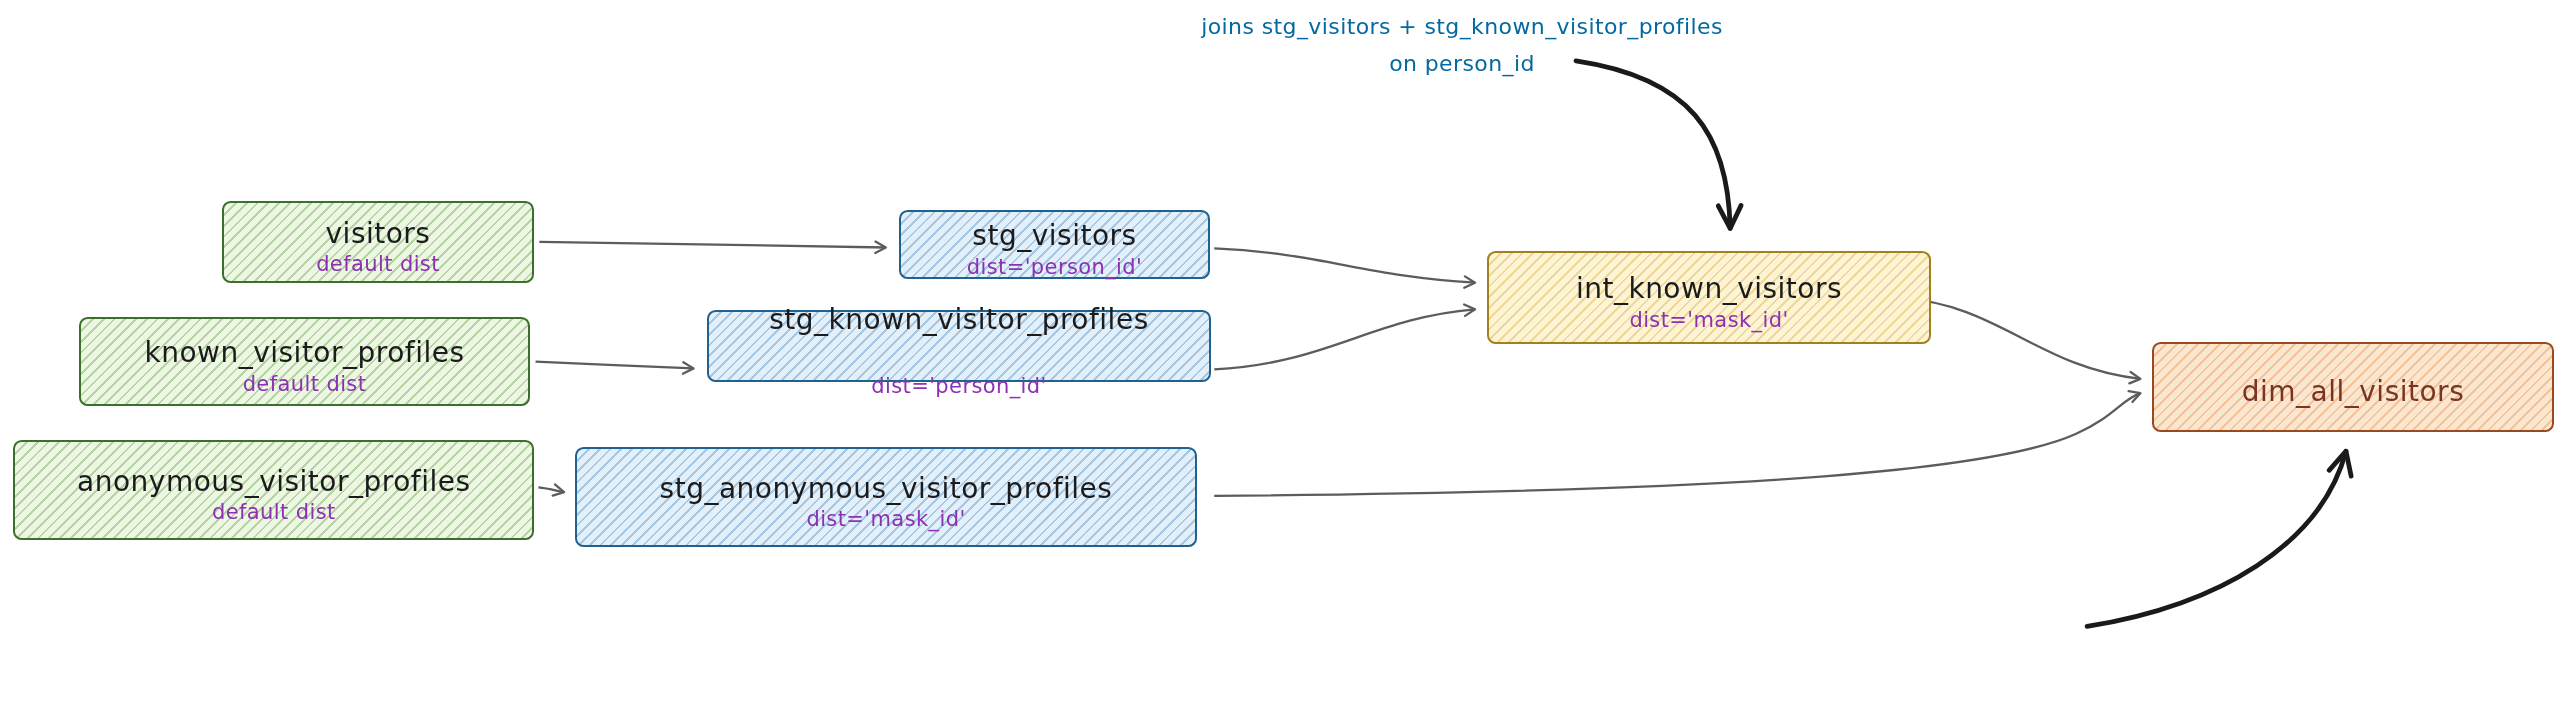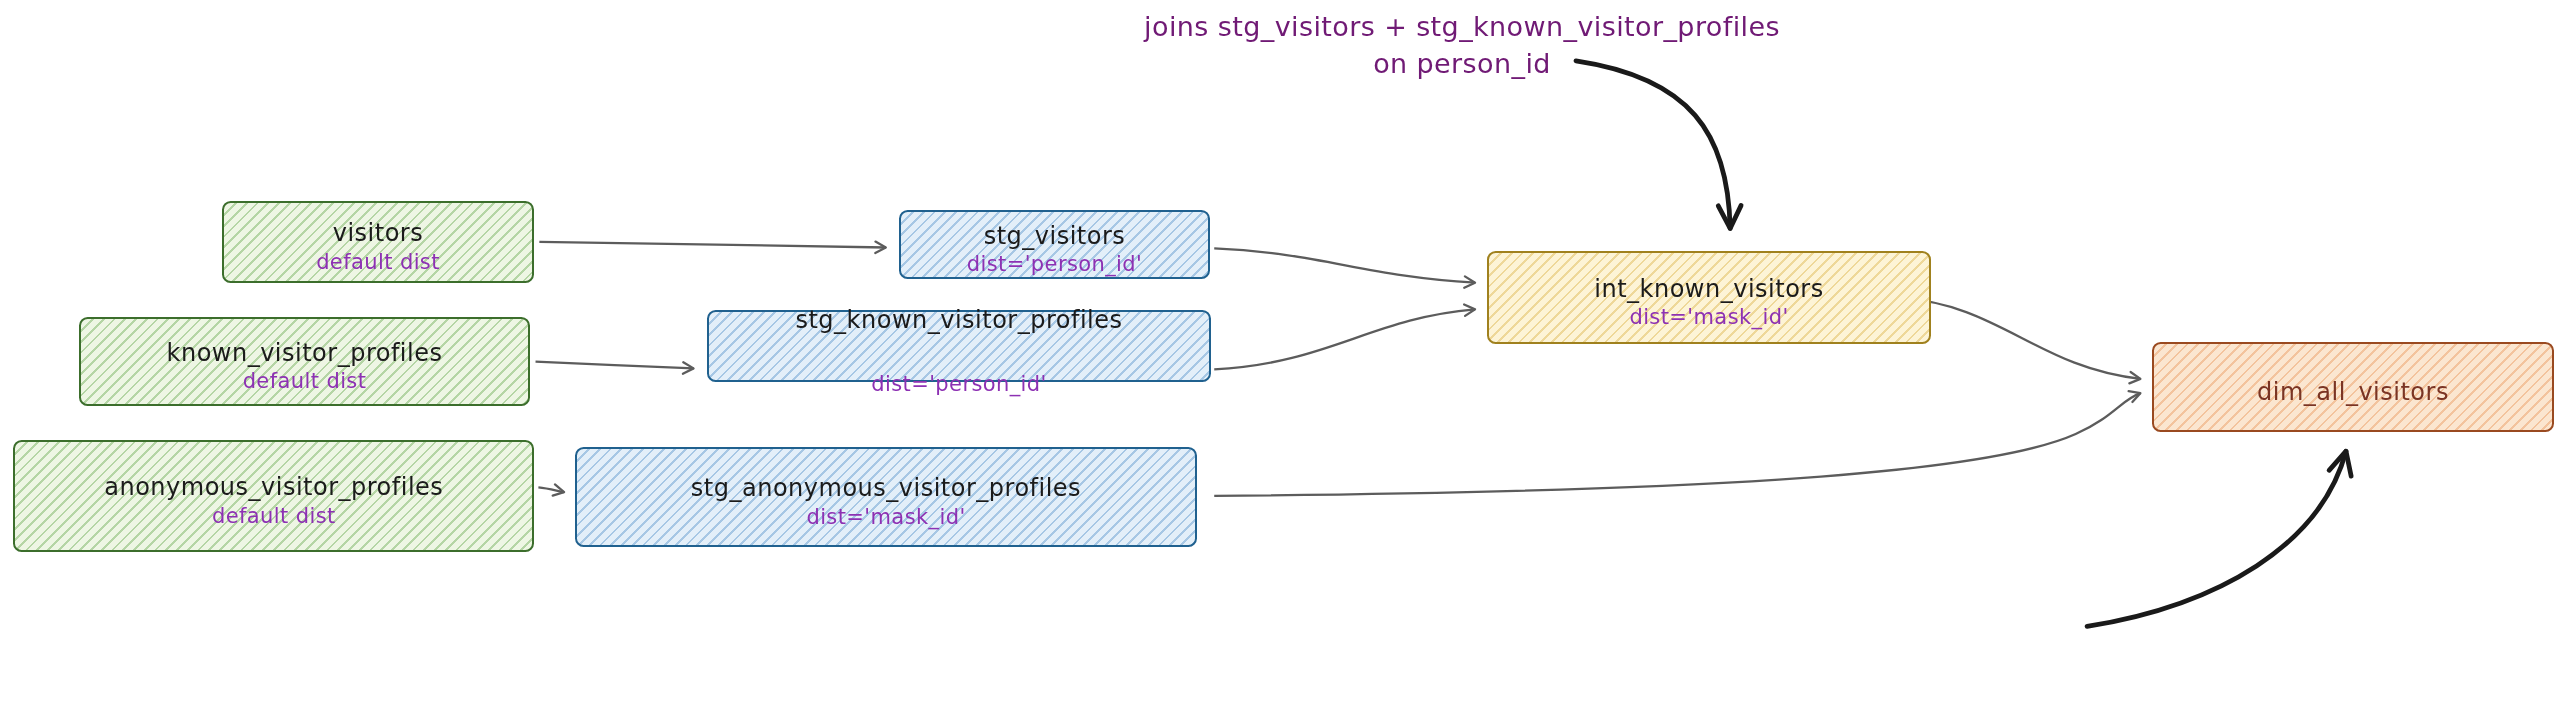--- a/index.html
+++ b/index.html
@@ -19,21 +19,21 @@
     display: flex;
     flex-direction: column;
     align-items: center;
     justify-content: center;
     gap: 2.9px;
     border: 2.4px solid #333;
     border-radius: 8.6px;
     text-align: center;
   }
   .node .title {
-    font-size: 24px;
+    font-size: 28px;
     color: #1b1b1b;
     letter-spacing: 0.5px;
     white-space: nowrap;
     margin-top: 9px;
   }
   .node .subtitle {
     font-size: 21px;
     color: #8d31b3;
     letter-spacing: 0.4px;
     white-space: nowrap;
@@ -58,23 +58,23 @@
   .scheme-orange {
     border-color: #9a4a20;
     background-color: #fbe6d0;
     background-image: repeating-linear-gradient(135deg, rgba(228,128,58,0.34) 0 1.9px, transparent 1.9px 7.6px);
   }
   .scheme-orange .title { color: #7a3424; }
 
   .annotation {
     position: absolute;
     text-align: center;
-    font-size: 27px;
+    font-size: 22px;
     line-height: 37px;
-    color: #701a75;
+    color: #0369a1;
     letter-spacing: 0.4px;
   }
   .annotation div { white-space: nowrap; }
 </style>
 </head>
 <body>
 
 <div class="canvas">
 
   <svg class="edges" viewBox="0 0 2705 748" xmlns="http://www.w3.org/2000/svg">
@@ -102,21 +102,21 @@
   <div class="node scheme-green" style="left:222px; top:201px; width:312px; height:82px;">
     <span class="title">visitors</span>
     <span class="subtitle">default dist</span>
   </div>
 
   <div class="node scheme-green" style="left:79px; top:317px; width:451px; height:89px;align-items:center;">
     <span class="title">known_visitor_profiles</span>
     <span class="subtitle">default dist</span>
   </div>
 
-  <div class="node scheme-green" style="left:13.3px; top:440px; width:521px; height:112px;">
+  <div class="node scheme-green" style="left:13.3px; top:440px; width:521px; height:100px;">
     <span class="title">anonymous_visitor_profiles</span>
     <span class="subtitle">default dist</span>
   </div>
 
   <div class="node scheme-blue" style="left:899px; top:210px; width:311px; height:69px;">
     <span class="title">stg_visitors</span>
     <span class="subtitle">dist='person_id'</span>
   </div>
 
   <div class="node scheme-blue" style="left:707px; top:310px; width:504px; height:72px;gap:38px;">

